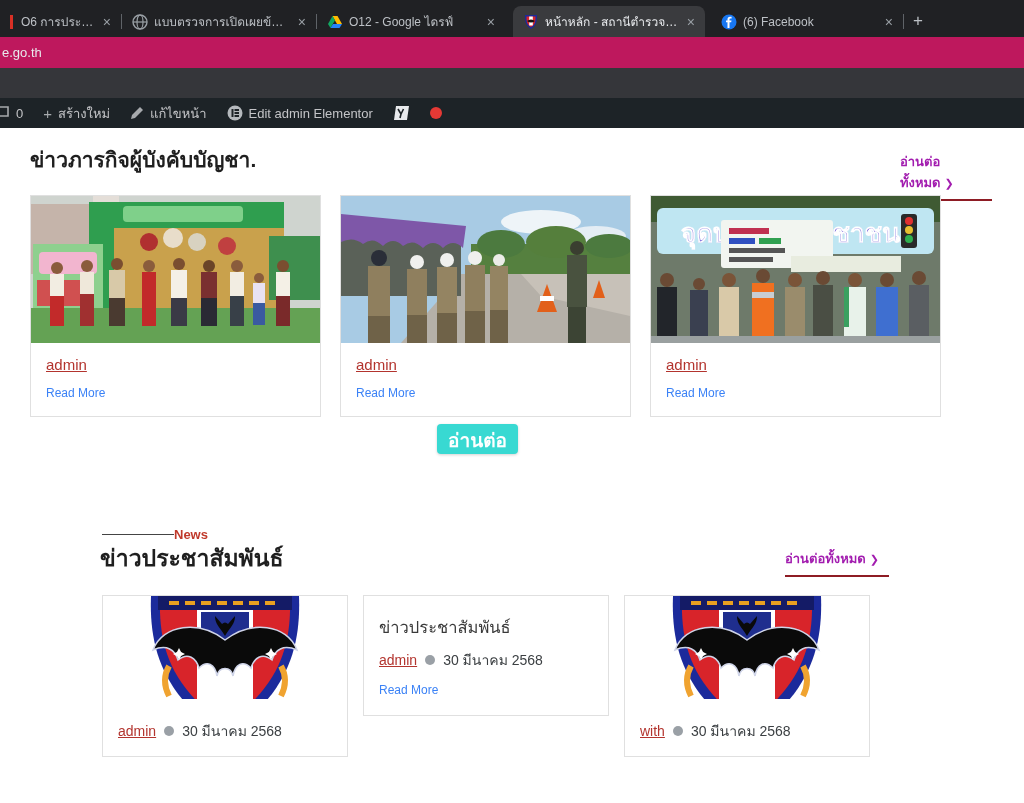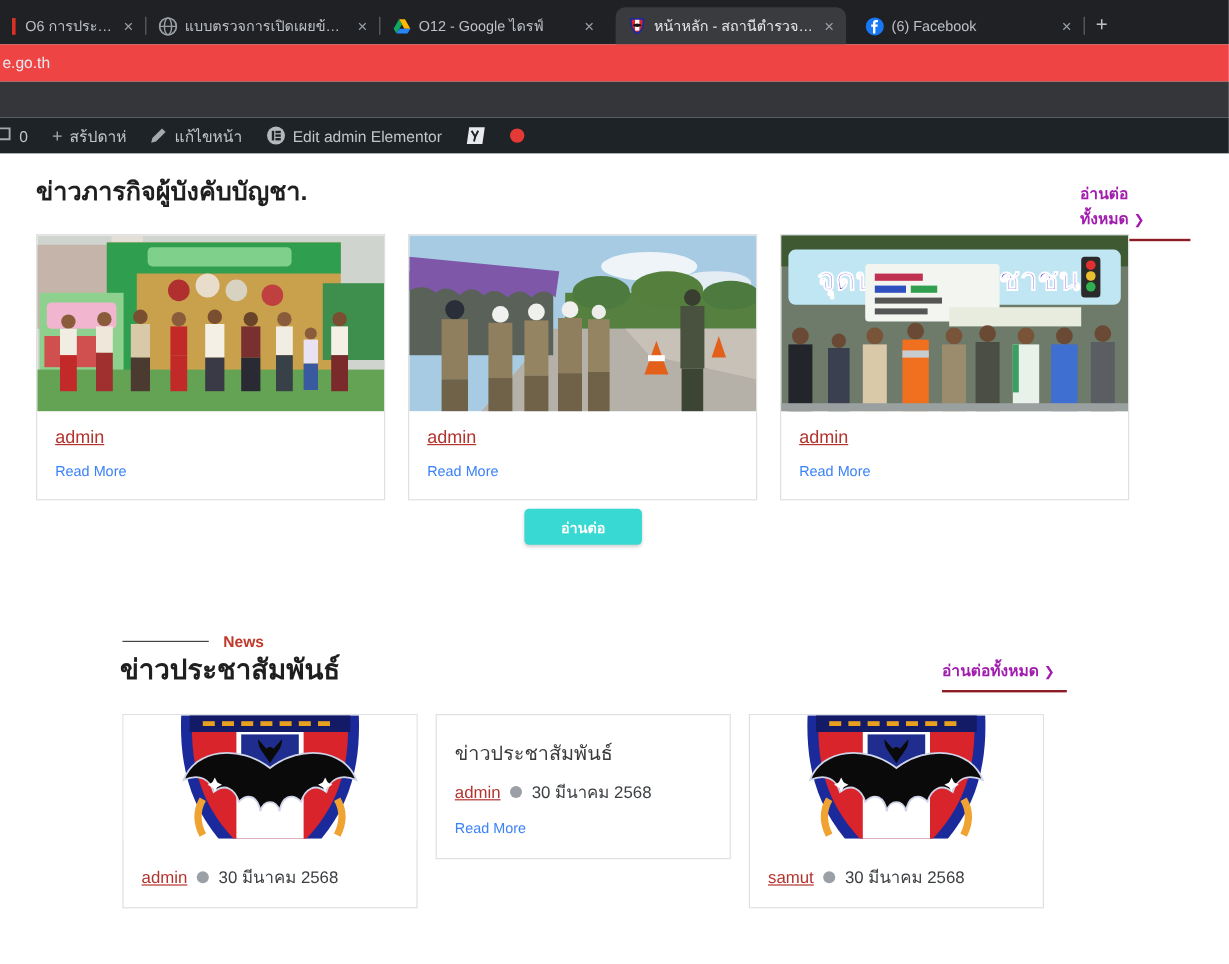--- a/index.html
+++ b/index.html
@@ -9,21 +9,21 @@
   .tabstrip{position:absolute;left:0;top:0;width:1024px;height:37px;background:#202124;display:flex;align-items:flex-end;}
   .tab{height:31px;display:flex;align-items:center;padding:0 8px 0 10px;color:#bdc1c6;font-size:12px;
        max-width:196px;min-width:0;box-sizing:border-box;position:relative;}
   .tab .title{white-space:nowrap;overflow:hidden;text-overflow:ellipsis;flex:1;margin:0 6px;}
   .tab .close{color:#9aa0a6;font-size:14px;line-height:14px;padding:0 2px;cursor:default;}
   .tab.active{background:#3a3b3e;border-radius:8px 8px 0 0;color:#e8eaed;}
   .tab-sep{width:1px;height:15px;background:#5f6368;margin-bottom:8px;}
   .fav{width:16px;height:16px;flex:0 0 16px;display:inline-block;}
   .fav-sliver{width:3px;height:14px;background:#d93025;flex:0 0 3px;margin-right:2px;}
   .newtab{color:#bdc1c6;font-size:17px;width:28px;height:28px;display:flex;align-items:center;justify-content:center;margin-bottom:2px;}
-  .urlbar{position:absolute;left:0;top:37px;width:1024px;height:31px;background:#ef4444;color:#e8eaed;
+  .urlbar{position:absolute;left:0;top:37px;width:1024px;height:31px;background:#be185d;color:#e8eaed;
           font-size:13px;display:flex;align-items:center;padding-left:2px;box-sizing:border-box;}
   .bookmarkbar{position:absolute;left:0;top:68px;width:1024px;height:30px;background:#35363a;}
   
   .adminbar{position:absolute;left:0;top:98px;width:1024px;height:30px;background:#1d2327;display:flex;
             align-items:center;color:#c3c4c7;font-size:13px;gap:0;}
   .ab-item{display:flex;align-items:center;gap:6px;padding:0 10px;height:30px;}
   .ab-item .glyph{font-size:15px;color:#a7aaad;}
   .bubble-clip{width:10px;overflow:hidden;height:16px;}
   .reddot{width:12px;height:12px;border-radius:50%;background:#e53935;}
   
@@ -32,24 +32,24 @@
   .readall{position:absolute;font-size:13px;font-weight:700;color:#a21caf;text-decoration:none;}
   .readall .arrow{font-size:11px;margin-left:4px;}
   .readall::after{content:"";display:block;height:2px;background:#8e1c24;margin-top:6px;}
   .readall.s1{left:900px;top:23px;width:92px;}
   .cards1{position:absolute;left:30px;top:67px;display:flex;gap:19px;}
   .card1{width:291px;border:1px solid #e0e0e0;background:#fff;box-sizing:border-box;}
   .card1 .thumb{width:100%;height:147px;display:block;overflow:hidden;}
   .card1 .body{padding:13px 15px 16px;}
   .author-link{color:#b3342e;font-size:15px;}
   .readmore{color:#3b82f6;font-size:12px;margin-top:12px;}
-  .morebtn{position:absolute;left:437px;top:296px;width:98px;height:30px;background:#38d9d2;border:none;border-radius:4px;
-           color:#fff;font-weight:700;font-size:12px;font-family:inherit;box-shadow:0 1px 3px rgba(0,0,0,.18);}
+  .morebtn{position:absolute;left:437px;top:296px;width:81px;height:30px;background:#38d9d2;border:none;border-radius:4px;
+           color:#fff;font-weight:700;font-size:19px;font-family:inherit;box-shadow:0 1px 3px rgba(0,0,0,.18);}
   
-  .tagline{position:absolute;left:102px;top:399px;display:flex;align-items:center;gap:12px;}
+  .tagline{position:absolute;left:102px;top:399px;display:flex;align-items:center;gap:0;}
   .tagline .line{width:72px;height:1px;background:#444;}
   .tagline .tag{color:#c0392b;font-size:13px;font-weight:700;}
   .sec2-title{position:absolute;left:100px;top:412px;font-size:23px;font-weight:700;color:#1f1f1f;}
   .readall.s2{left:785px;top:420px;width:104px;}
   .cards2{position:absolute;left:102px;top:467px;display:flex;gap:15px;align-items:flex-start;}
   .card2{width:246px;border:1px solid #e0e0e0;background:#fff;box-sizing:border-box;}
   .card2 .thumb{width:100%;height:103px;display:block;overflow:hidden;background:#fff;}
   .card2 .body{padding:12px 15px 14px;}
   .card2 .title{font-size:16.5px;color:#3a3a3a;}
   .meta{display:flex;align-items:center;gap:8px;margin-top:9px;font-size:14px;color:#3c4043;}
@@ -126,21 +126,21 @@
   <div class="ab-item" style="padding-left:0">
     <span class="bubble-clip">
       <svg width="18" height="16" viewBox="0 0 18 16" style="margin-left:-8px">
           <path d="M1 2 h15 v9 h-9 l-4 4 v-4 h-2 Z" fill="none" stroke="#a7aaad" stroke-width="1.6"></path>
         </svg>
     </span>
     <span>0</span>
   </div>
   <div class="ab-item">
     <span class="glyph">+</span>
-    <span>สร้ปดาห่</span>
+    <span>สร้างใหม่</span>
   </div>
   <div class="ab-item">
     <span>
       <svg width="14" height="14" viewBox="0 0 14 14">
           <path d="M1 13 l1-4 8-8 3 3-8 8 Z" fill="#a7aaad"></path>
         </svg>
     </span>
     <span>แก้ไขหน้า</span>
   </div>
   <div class="ab-item">
@@ -461,21 +461,21 @@
               <polygon points="70,58 76,55 82,58 76,61"></polygon>
               <polygon points="168,52 171,58 168,64 165,58"></polygon>
               <polygon points="162,58 168,55 174,58 168,61"></polygon>
             </g>
           <path d="M66 100 Q58 84 66 70" stroke="#f0a330" stroke-width="6" fill="none"></path>
           <path d="M178 100 Q186 84 178 70" stroke="#f0a330" stroke-width="6" fill="none"></path>
         </svg>
       </a>
       <div class="body">
         <div class="meta">
-          <a href="#" class="author">samut</a>
+          <a href="#" class="author">with</a>
           <span class="dot"></span>
           <span>30 มีนาคม 2568</span>
         </div>
 
       </div>
     </div>
   </div>
 </div>
 
 </body></html>

